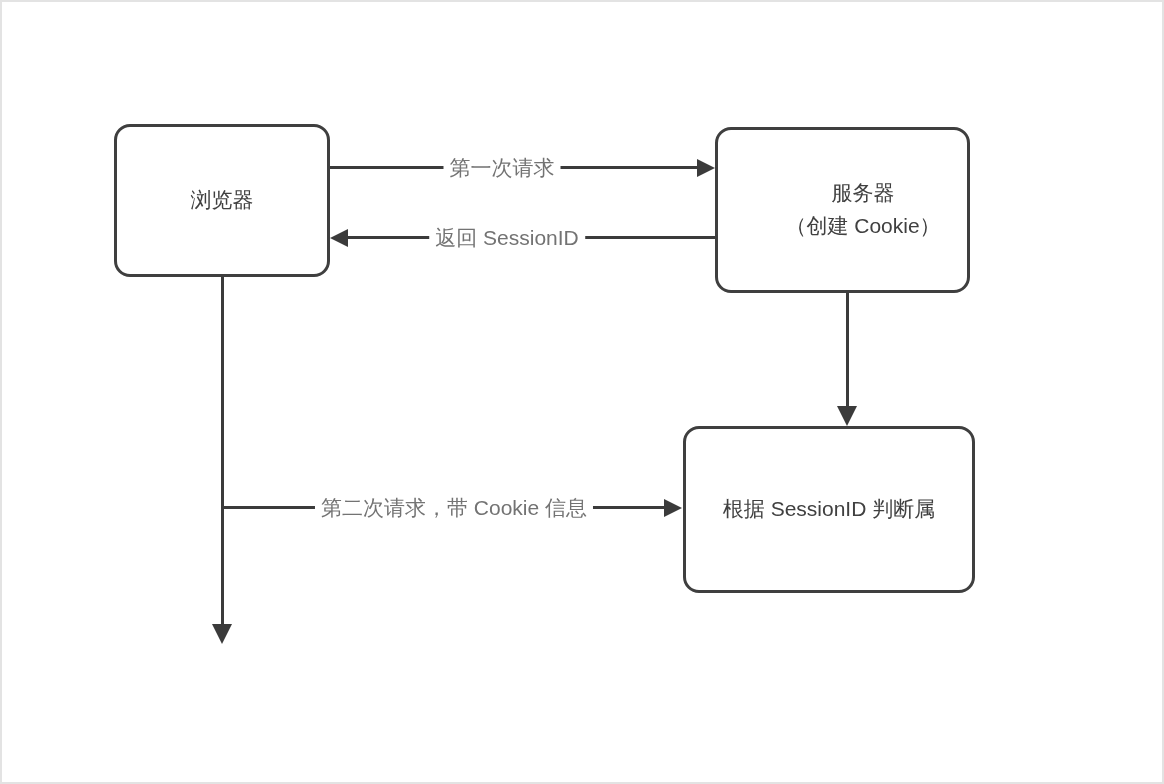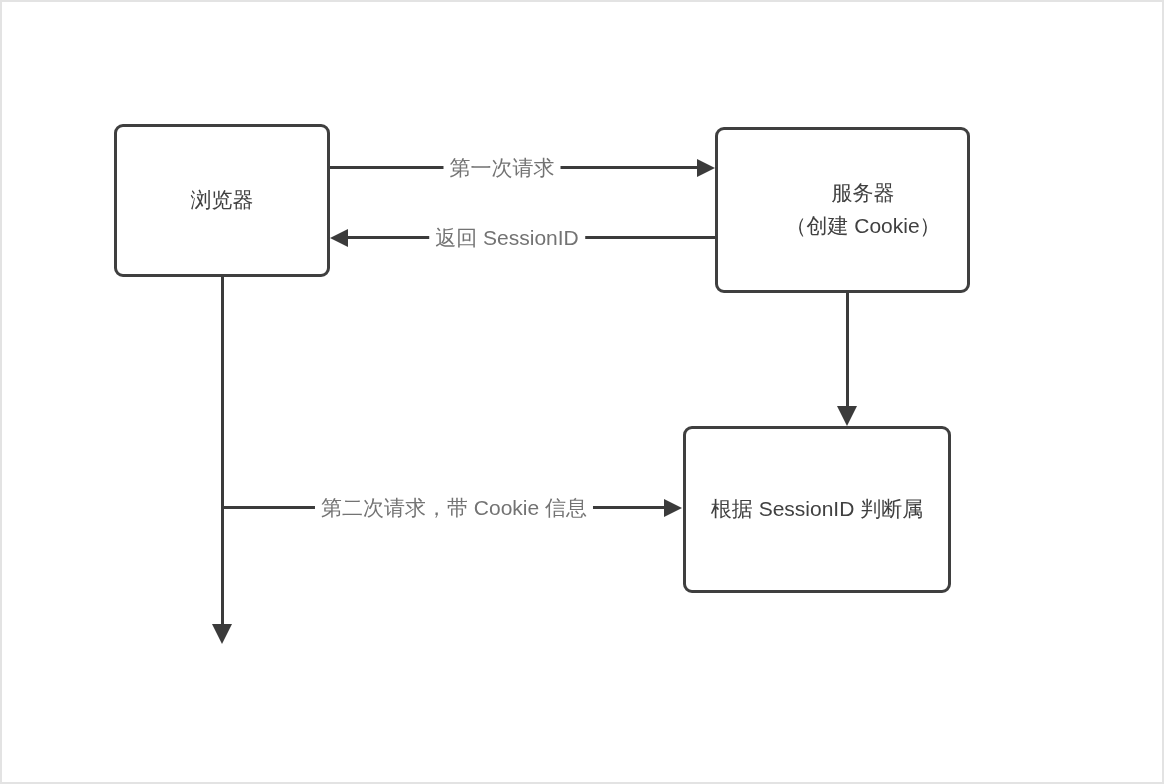--- a/index.html
+++ b/index.html
@@ -14,34 +14,34 @@
     height: 784px;
     background: #ffffff;
     border: 2px solid #e3e3e3;
     box-sizing: border-box;
     overflow: hidden;
   }
   .node {
     position: absolute;
     background: #ffffff;
     border: 3px solid #3f3f3f;
-    border-radius: 9px;
+    border-radius: 16px;
     box-sizing: border-box;
     display: flex;
     flex-direction: column;
     align-items: center;
     justify-content: center;
     color: #404040;
     font-size: 21px;
     line-height: 1.55;
     text-align: center;
   }
   #browser-node { left: 112px; top: 122px; width: 216px; height: 153px; }
   #server-node  { left: 713px; top: 125px; width: 255px; height: 166px; padding-left: 41px; }
-  #handler-node { left: 681px; top: 424px; width: 268px; height: 167px; }
+  #handler-node { left: 681px; top: 424px; width: 292px; height: 167px; }
 
   .line-h { position: absolute; height: 3px; background: #3b3b3b; }
   .line-v { position: absolute; width: 3px;  background: #3b3b3b; }
 
   .ah { position: absolute; width: 0; height: 0; }
   .ah-right { border-top: 9px solid transparent; border-bottom: 9px solid transparent; border-left: 18px solid #3b3b3b; }
   .ah-left  { border-top: 9px solid transparent; border-bottom: 9px solid transparent; border-right: 18px solid #3b3b3b; }
   .ah-down  { border-left: 10px solid transparent; border-right: 10px solid transparent; border-top: 20px solid #3b3b3b; }
 
   .edge-label {

